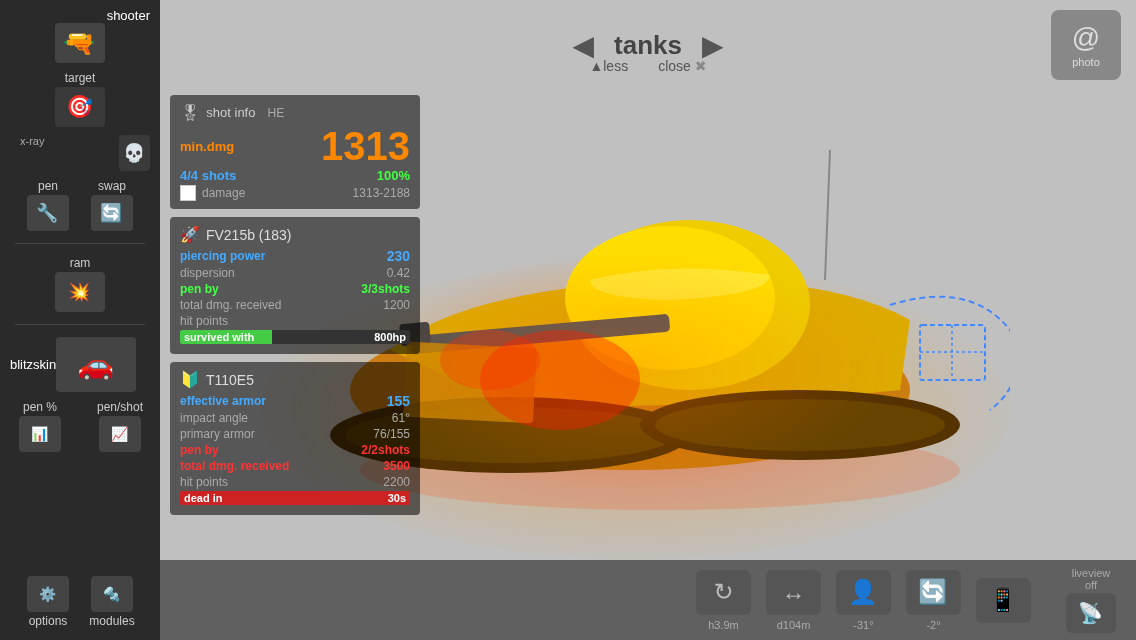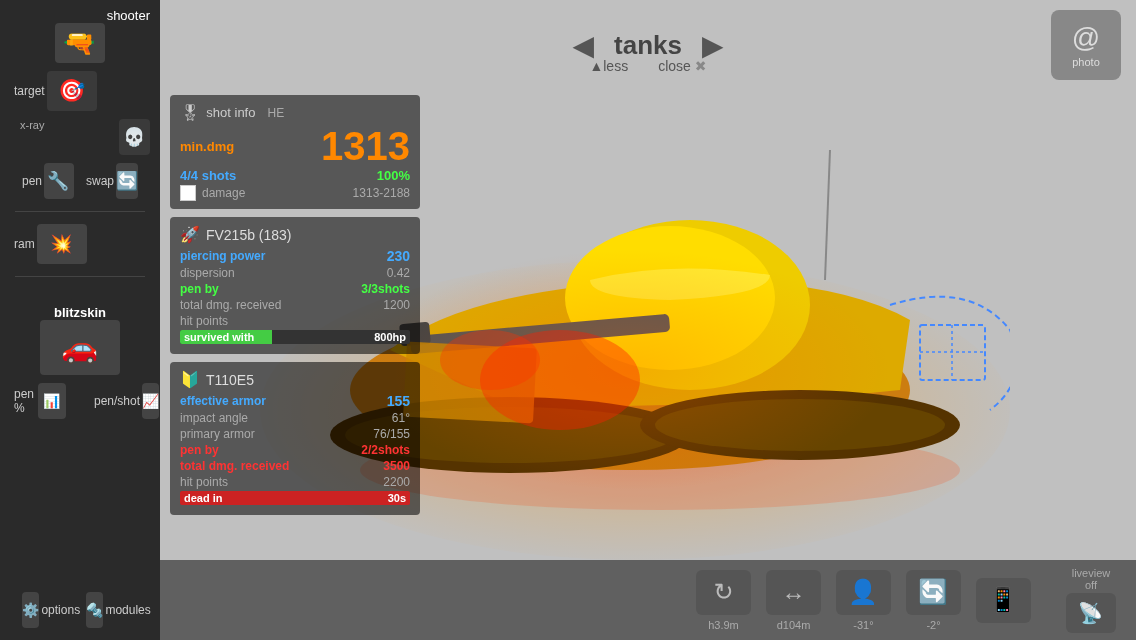--- a/index.html
+++ b/index.html
@@ -24,21 +24,21 @@
       display: flex;
       flex-direction: column;
       align-items: center;
       padding: 8px 4px;
       gap: 4px;
     }
 
     .sidebar-item {
       width: 140px;
       display: flex;
-      flex-direction: row;
+      flex-direction: column;
       align-items: center;
       gap: 2px;
       padding: 4px;
       cursor: pointer;
     }
     .sidebar-item .label {
       color: #ccc;
       font-size: 12px;
     }
     .sidebar-icon {
@@ -333,25 +333,24 @@
       color: #aaa;
       font-size: 11px;
       text-align: left;
       width: 140px;
       padding-left: 10px;
     }
 
     
     .blitzskin-section {
       display: flex;
-      flex-direction: column;
+      flex-direction: row;
       align-items: center;
       width: 140px;
-      margin-top: 20px;
-      font-weight: bold;
+      margin-top: 4px;
     }
 
     .pen-section {
       display: flex;
       gap: 20px;
       width: 140px;
       justify-content: center;
     }
 
     .options-modules-row {

